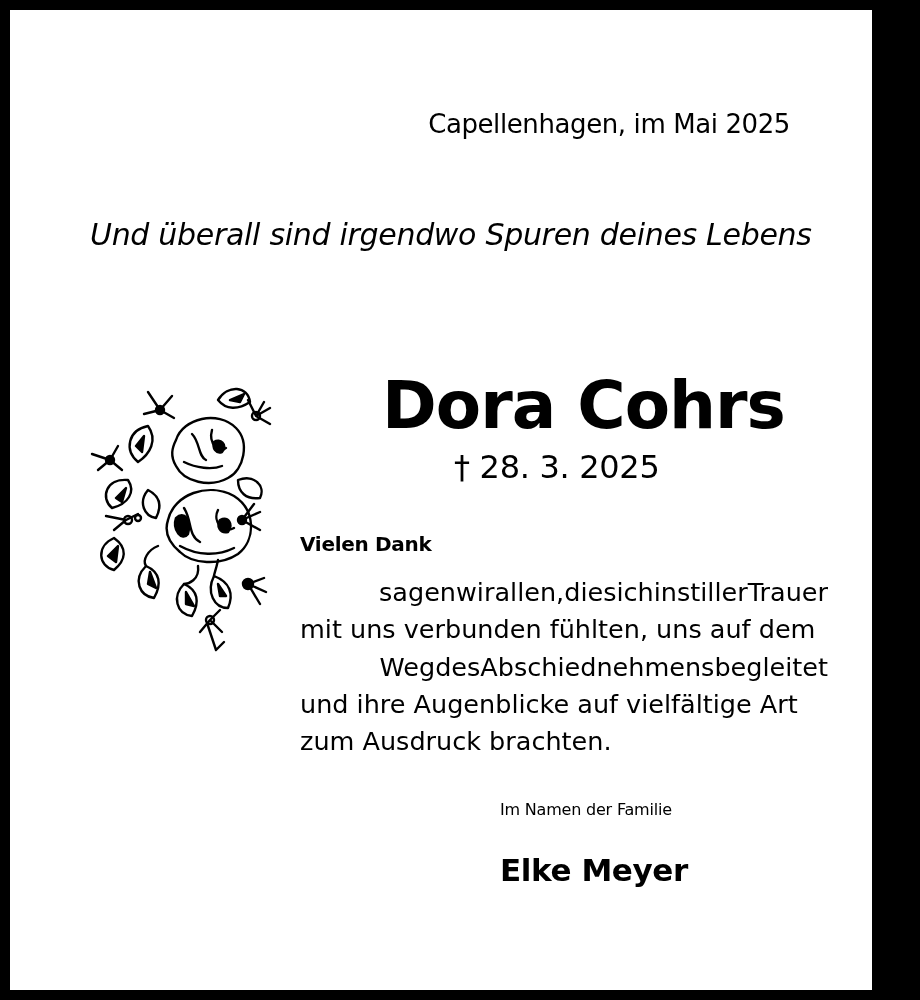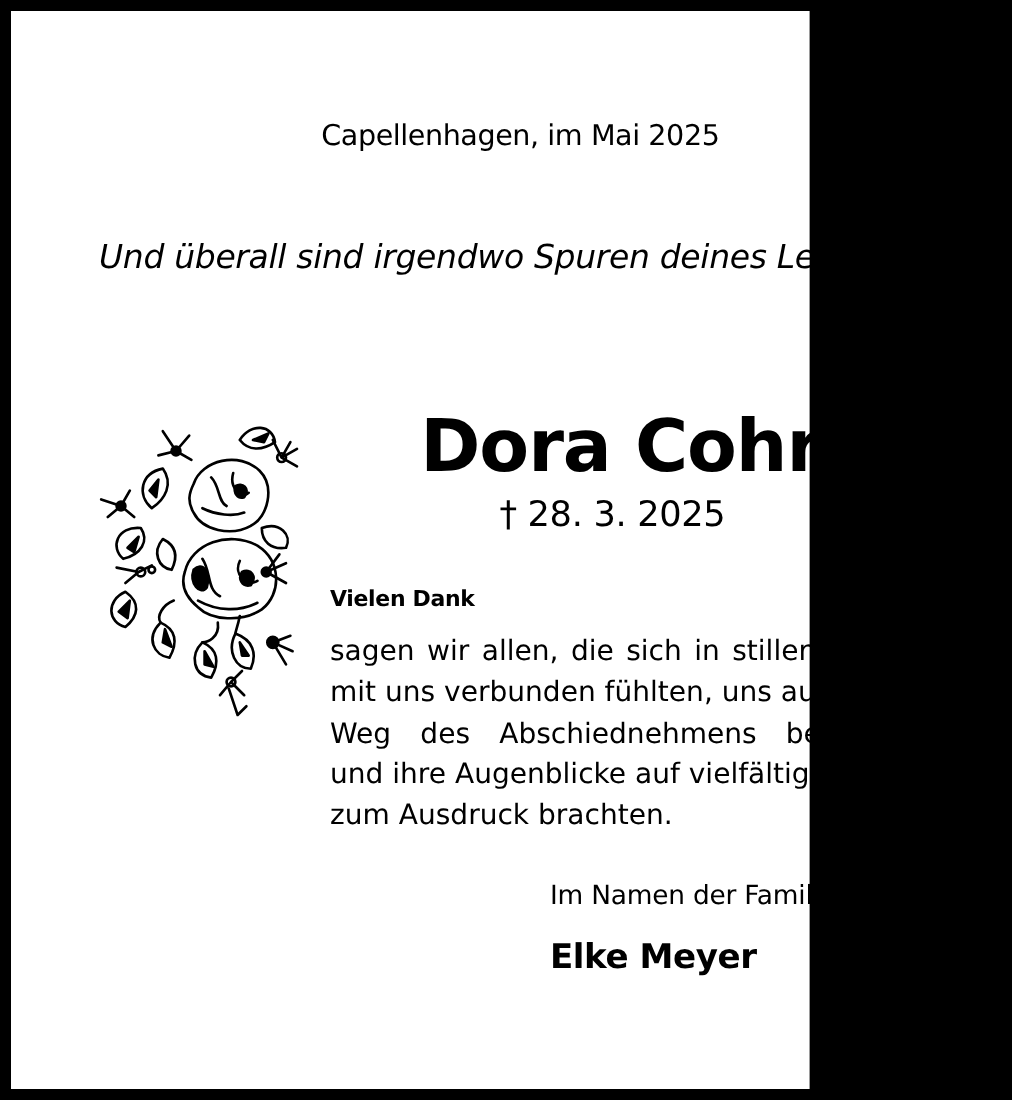--- a/index.html
+++ b/index.html
@@ -1,32 +1,32 @@
 <!DOCTYPE html>
 <html><head>
 <meta charset="utf-8">
 <style>
   html, body { margin: 0; padding: 0; background: #000; }
   body { width: 920px; height: 1000px; position: relative; overflow: hidden; }
   .frame {
-    position: absolute; left: 10px; top: 10px; width: 726px; height: 980px;
+    position: absolute; left: 10px; top: 10px; width: 862px; height: 980px;
     background: #fff; color: #000;
     font-family: "DejaVu Sans", "Liberation Sans", sans-serif;
   }
   .abs { position: absolute; white-space: nowrap; }
   .place-date { right: 82px; top: 99px; font-size: 26px; letter-spacing: -0.4px; }
   .quote { left: 80px; top: 206px; font-size: 30px; font-style: italic; line-height: 37px; letter-spacing: -0.3px; }
   .quote div { white-space: nowrap; }
   .name { left: 372px; top: 356px; font-size: 66px; font-weight: bold; letter-spacing: -1px; line-height: 80px; text-align: right; }
   .death { left: 444px; top: 438px; font-size: 32px; letter-spacing: -0.3px; }
   .thanks-title { left: 290px; top: 522px; font-size: 20px; font-weight: bold; letter-spacing: -0.3px; }
   .thanks-body { left: 290px; top: 564px; width: 528px; font-size: 25.5px; line-height: 37.3px; white-space: normal; }
   .thanks-body div { white-space: nowrap; }
-  .thanks-body .just { display: flex; justify-content: space-between; }
-  .family-label { left: 490px; top: 790px; font-size: 24px; letter-spacing: -0.2px; }
+  .thanks-body .just { display: flex; justify-content: flex-end; }
+  .family-label { left: 490px; top: 790px; font-size: 16px; letter-spacing: -0.2px; }
   .signer { left: 490px; top: 842px; font-size: 31px; font-weight: bold; letter-spacing: -0.4px; }
   .flowers { left: 78px; top: 360px; width: 185px; height: 285px; }
 </style>
 </head>
 <body>
 
 <div class="frame">
 
   <div class="abs place-date">Capellenhagen, im Mai 2025</div>
 

